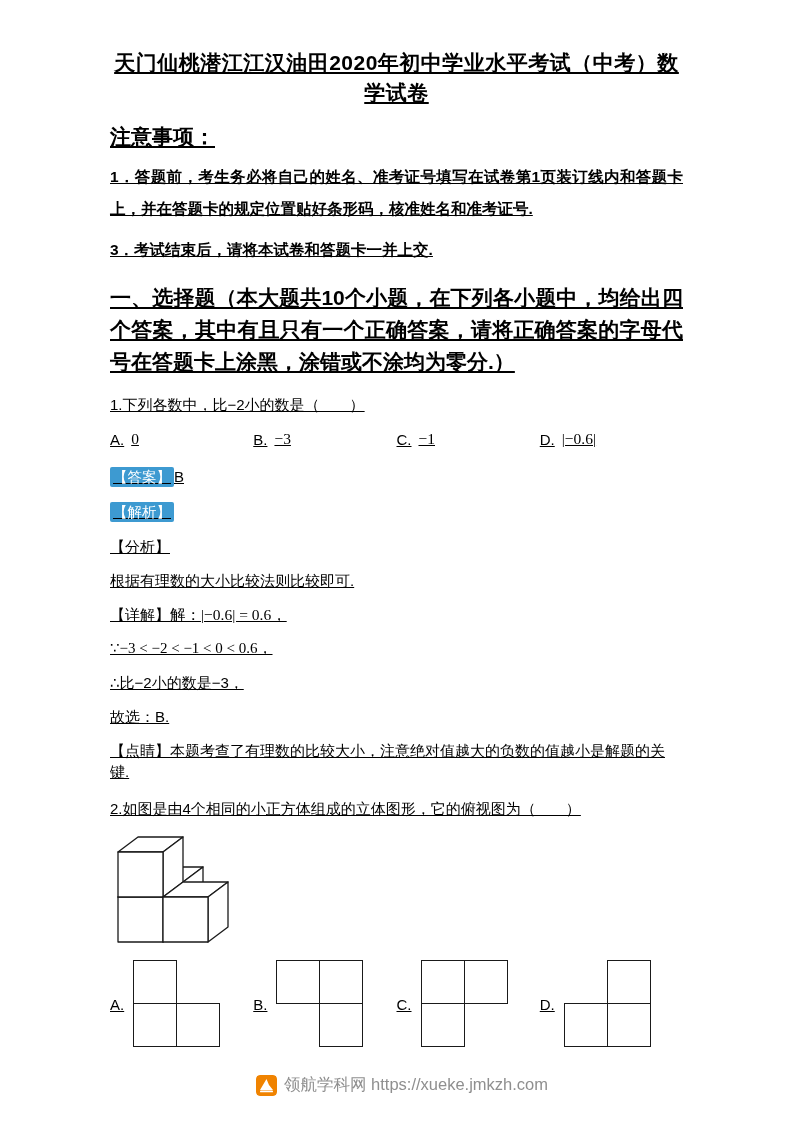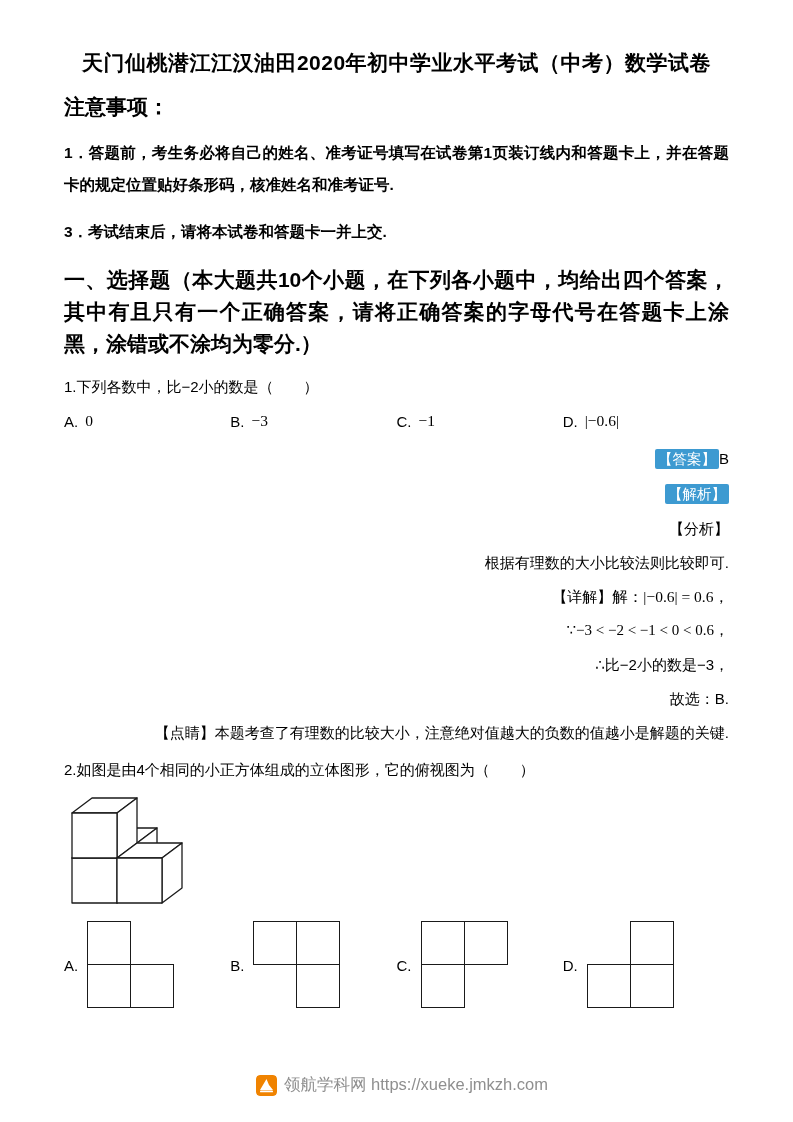--- a/index.html
+++ b/index.html
@@ -5,33 +5,33 @@
   html,body{margin:0;padding:0;background:#ffffff;}
   .page{
     position:relative;
     width:793px;height:1122px;
     margin:0 auto;
     background:#ffffff;
     font-family:"Liberation Sans","DejaVu Sans",sans-serif;
     color:#000;
     overflow:hidden;
   }
-  .content{padding:0 64px;}
+  .content{padding:0 110px;text-decoration:underline;}
   .title{
     font-size:21px;font-weight:700;text-align:center;
     margin:48px 0 14px;letter-spacing:.5px;line-height:30px;
   }
-  .bold-para{font-weight:700;font-size:15.5px;line-height:32px;margin:15px 0;text-align:justify;}
+  .bold-para{font-weight:700;font-size:15.5px;line-height:32px;margin:9px 0;text-align:justify;}
   .n-head{font-weight:700;font-size:21px;line-height:30px;margin:12px 0 2px;}
   .section-head{font-weight:700;font-size:21px;line-height:32px;margin:16px 0 10px;text-align:justify;}
   .stem{font-size:15px;line-height:22px;margin:16px 0 14px;}
   .opts-row{display:flex;margin:14px 0 18px;}
   .opt{width:25%;font-size:15px;display:flex;align-items:center;gap:7px;}
   .math{font-family:"Liberation Serif","DejaVu Serif",serif;font-size:15.5px;}
-  .sol-line{font-size:15px;line-height:21px;margin:13px 0;text-align:right;}
+  .sol-line{font-size:15px;line-height:21px;margin:13px 0;}
   .tag-hl{
     background:#3d9ad1;color:#ffffff;
     padding:2px 3px;border-radius:2px;
     font-size:14.5px;
   }
   .fig3d{margin:14px 0 10px 4px;}
   .q2-opts-row{display:flex;margin-top:8px;}
   .q2-opt{width:25%;display:flex;align-items:center;gap:9px;font-size:15px;}
   .fig{position:relative;width:88px;height:88px;}
   .fig-cell{

